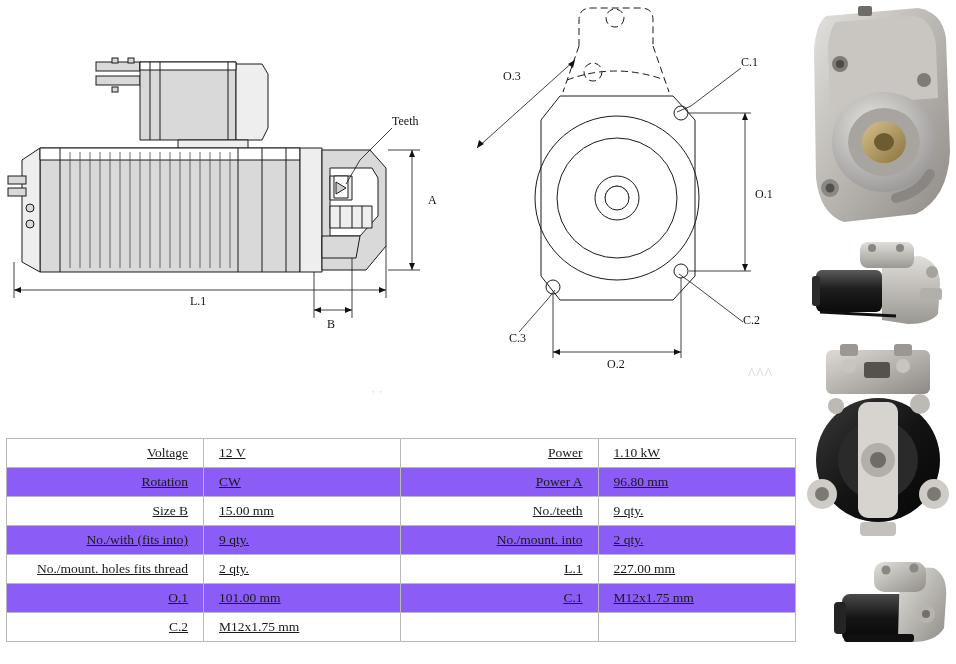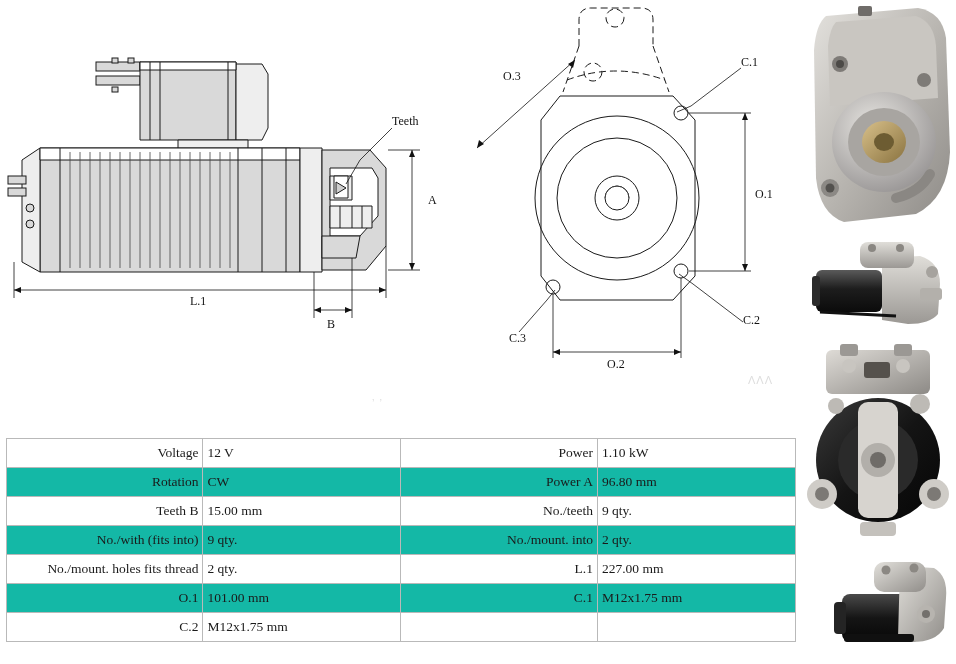--- a/index.html
+++ b/index.html
@@ -26,40 +26,41 @@
   .lbl{font-family:"Liberation Serif", serif;font-size:12px;fill:#111;}
 
   
   .spec{
     position:absolute;left:6px;top:438px;width:790px;
     border-collapse:collapse;
     font-size:13.5px;
   }
   .spec td{
     border:1px solid #b9b9b9;
-    padding:4px 4px;
+    padding:4px 15px;
     height:20px;
     vertical-align:middle;
     background:#ffffff;
+    text-decoration:underline;
   }
   .spec td.k{text-align:right;color:#1a1a1a;width:196px;}
   .spec td.v{color:#1a1a1a;width:198px;}
-  .spec tr.alt td{background:#14b8a6;}
+  .spec tr.alt td{background:#8b5cf6;}
   .spec td.empty{background:#ffffff;}
 
   
   .photos{position:absolute;left:800px;top:0;width:156px;height:664px;}
   .photo{position:absolute;left:0;width:156px;overflow:hidden;background:#ffffff;}
   .p1{top:2px;height:228px;}
   .p2{top:232px;height:110px;}
   .p3{top:344px;height:198px;}
   .p4{top:544px;height:120px;}
 
   
-  .wm{position:absolute;font-family:"Liberation Sans",sans-serif;color:#dedede;font-size:11px;letter-spacing:1px;margin-top:8px;}
+  .wm{position:absolute;font-family:"Liberation Sans",sans-serif;color:#dedede;font-size:11px;letter-spacing:1px;}
 </style>
 </head>
 <body>
 
 <div class="root">
 
   <div class="drawings">
 
     <svg width="460" height="430" viewBox="0 0 460 430">
 
@@ -226,21 +227,21 @@
         <td class="k">Power</td>
         <td class="v">1.10 kW</td>
       </tr>
       <tr class="alt">
         <td class="k">Rotation</td>
         <td class="v">CW</td>
         <td class="k">Power A</td>
         <td class="v">96.80 mm</td>
       </tr>
       <tr>
-        <td class="k">Teeth B</td>
+        <td class="k">Size B</td>
         <td class="v">15.00 mm</td>
         <td class="k">No./teeth</td>
         <td class="v">9 qty.</td>
       </tr>
       <tr class="alt">
         <td class="k">No./with (fits into)</td>
         <td class="v">9 qty.</td>
         <td class="k">No./mount. into</td>
         <td class="v">2 qty.</td>
       </tr>

